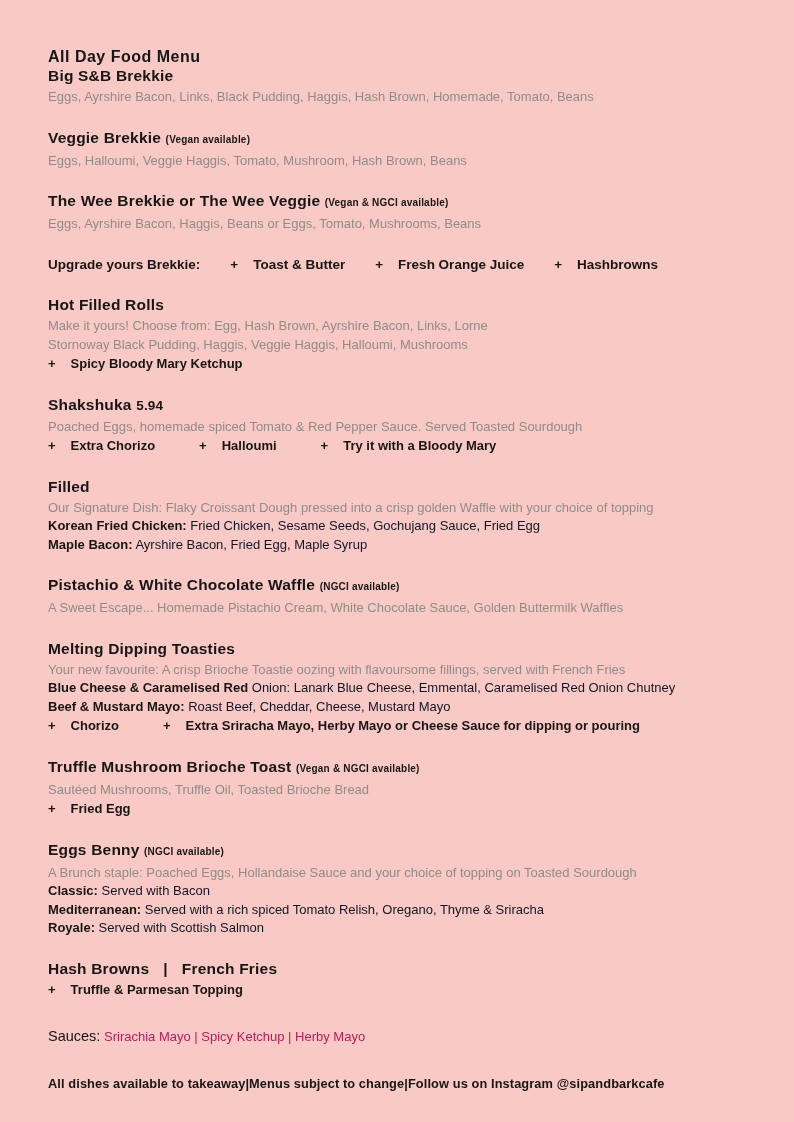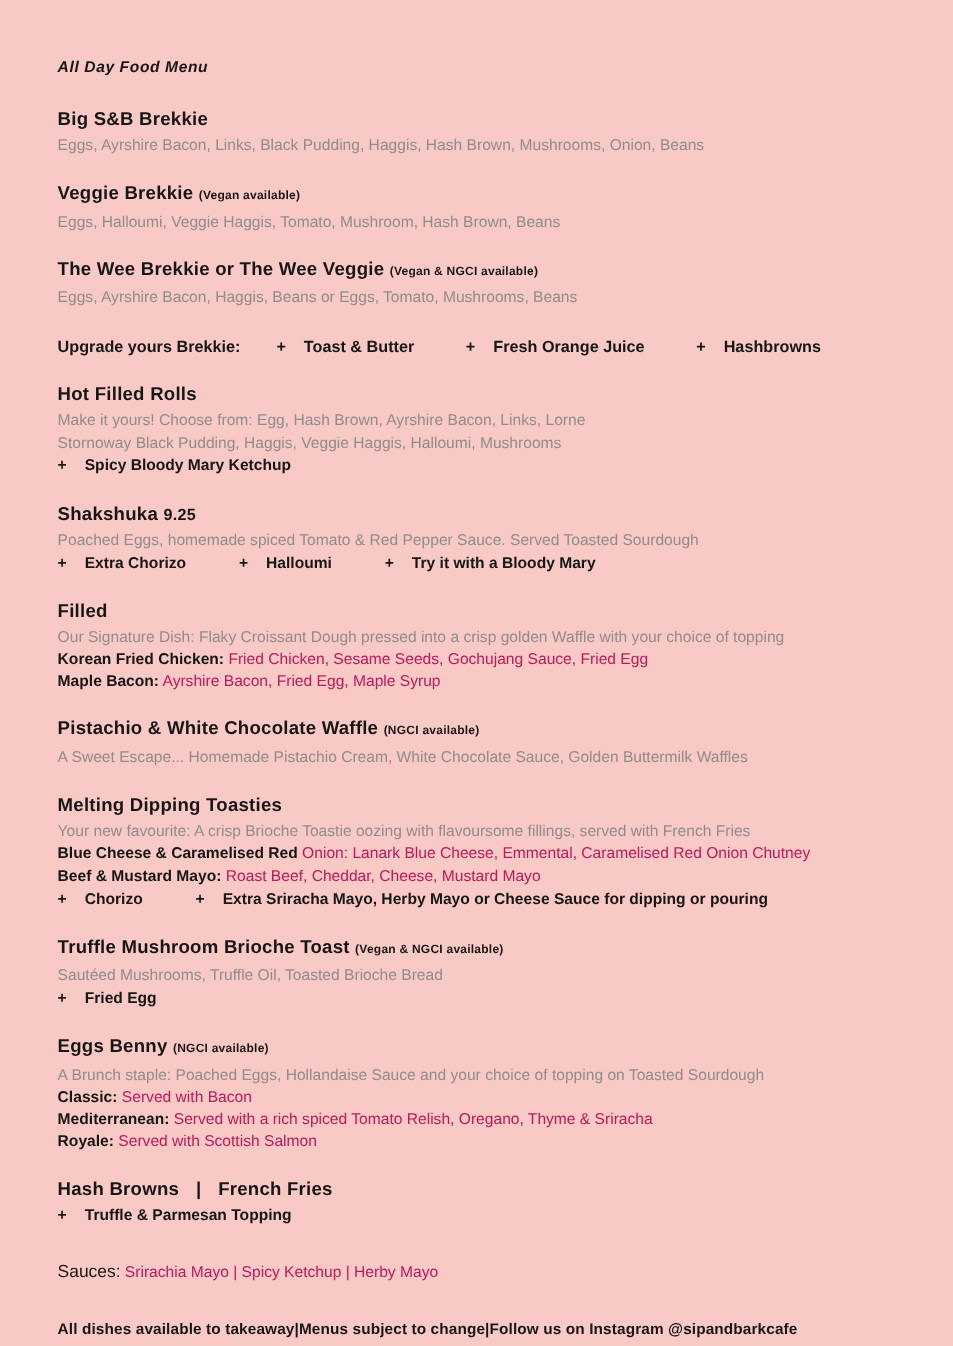--- a/index.html
+++ b/index.html
@@ -6,84 +6,82 @@
   html, body { width: 794px; }
   body {
     height: 1122px;
     background: #f9cac5;
     font-family: "Liberation Sans", sans-serif;
     color: #161616;
     overflow: hidden;
   }
   .menu { padding: 48px 40px 0 48px; }
   .title {
-    font-size: 13px;
+    font-size: 16px;
     font-weight: 700;
     letter-spacing: 0.5px;
-    margin-bottom: 27px;
-    font-style: italic;
   }
   .item { margin-bottom: 21px; }
   .name {
     font-size: 15.5px;
     font-weight: 700;
     letter-spacing: 0.2px;
     line-height: 20px;
     margin-bottom: 2px;
   }
   .name .note { font-size: 10px; }
   .name .price { font-size: 13.5px; }
   .name-row { display: flex; gap: 14px; align-items: flex-end; }
   .desc {
     font-size: 13px;
     color: #8f8c8b;
     line-height: 18.5px;
   }
   .variant { font-size: 13px; line-height: 18.5px; }
   .variant .vlabel { font-weight: 700; color: #161616; }
-  .variant .vtext { color: #be185d; }
+  .variant .vtext { color: #0f172a; }
   .addons {
     display: flex;
     gap: 44px;
     font-size: 13px;
     font-weight: 700;
     line-height: 18.5px;
     margin-top: 1px;
   }
   .addon .plus { margin-right: 15px; }
   .upgrade {
     display: flex;
     gap: 30px;
     align-items: baseline;
     font-size: 13.5px;
     font-weight: 700;
     line-height: 19px;
   }
-  .upgrade .addons { gap: 43px; font-size: 13.5px; margin-top: 0; }
+  .upgrade .addons { gap: 30px; font-size: 13.5px; margin-top: 0; }
   .sauces { font-size: 13px; line-height: 19px; margin-top: 28px; }
   .sauces .vlabel { font-weight: 400; font-size: 14.5px; }
   .sauces .vtext { color: #be185d; }
   .footer {
     display: flex;
     font-size: 12.8px;
     font-weight: 700;
     margin-top: 30px;
     letter-spacing: 0.1px;
   }
 </style>
 </head>
 <body>
 
 <div class="menu">
 
   <h1 class="title">All Day Food Menu</h1>
 
   <section class="item">
     <h2 class="name">Big S&amp;B Brekkie</h2>
-    <p class="desc">Eggs, Ayrshire Bacon, Links, Black Pudding, Haggis, Hash Brown, Mushrooms, Onion, Beans</p>
+    <p class="desc">Eggs, Ayrshire Bacon, Links, Black Pudding, Haggis, Hash Brown, Homemade, Tomato, Beans</p>
   </section>
 
   <section class="item">
     <h2 class="name"><span>Veggie Brekkie</span> <span class="note">(Vegan available)</span></h2>
     <p class="desc">Eggs, Halloumi, Veggie Haggis, Tomato, Mushroom, Hash Brown, Beans</p>
   </section>
 
   <section class="item">
     <h2 class="name"><span>The Wee Brekkie or The Wee Veggie</span> <span class="note">(Vegan &amp; NGCI available)</span></h2>
     <p class="desc">Eggs, Ayrshire Bacon, Haggis, Beans or Eggs, Tomato, Mushrooms, Beans</p>
@@ -101,21 +99,21 @@
   <section class="item">
     <h2 class="name">Hot Filled Rolls</h2>
     <p class="desc">Make it yours! Choose from: Egg, Hash Brown, Ayrshire Bacon, Links, Lorne</p>
     <p class="desc">Stornoway Black Pudding, Haggis, Veggie Haggis, Halloumi, Mushrooms</p>
     <div class="addons">
       <span class="addon"><span class="plus">+</span><span>Spicy Bloody Mary Ketchup</span></span>
     </div>
   </section>
 
   <section class="item">
-    <h2 class="name"><span>Shakshuka</span> <span class="price">9.25</span></h2>
+    <h2 class="name"><span>Shakshuka</span> <span class="price">5.94</span></h2>
     <p class="desc">Poached Eggs, homemade spiced Tomato &amp; Red Pepper Sauce. Served Toasted Sourdough</p>
     <div class="addons">
       <span class="addon"><span class="plus">+</span><span>Extra Chorizo</span></span>
       <span class="addon"><span class="plus">+</span><span>Halloumi</span></span>
       <span class="addon"><span class="plus">+</span><span>Try it with a Bloody Mary</span></span>
     </div>
   </section>
 
   <section class="item">
     <h2 class="name">Filled</h2>

